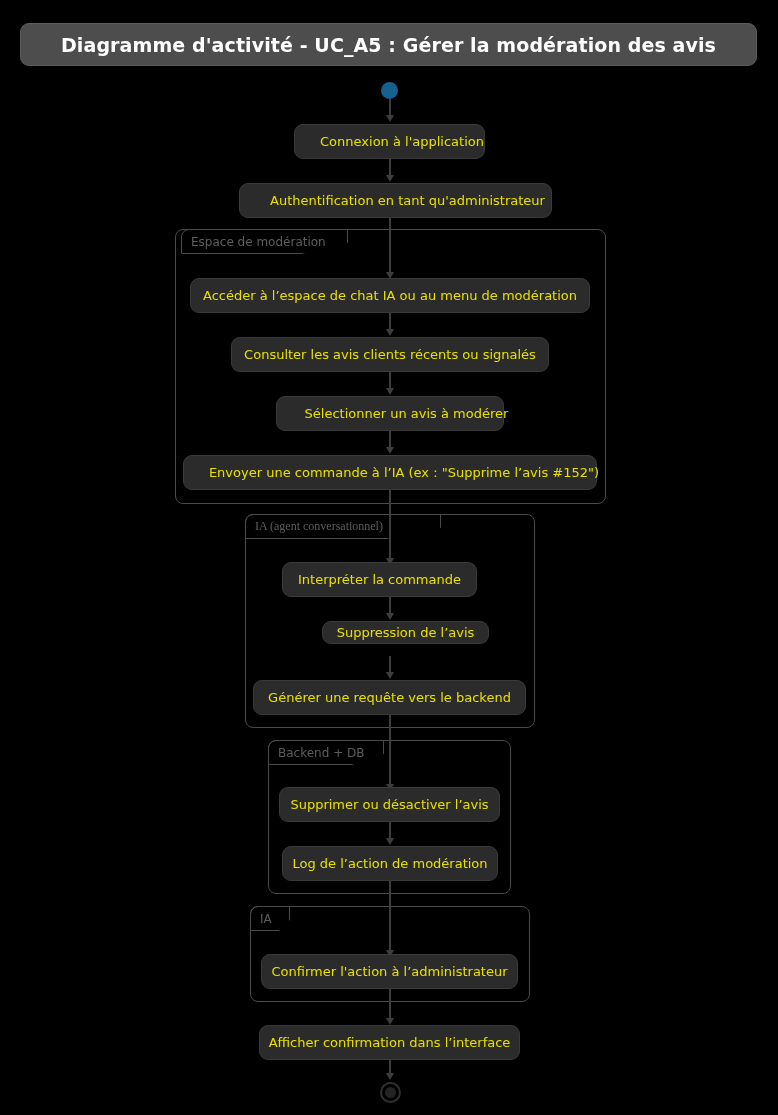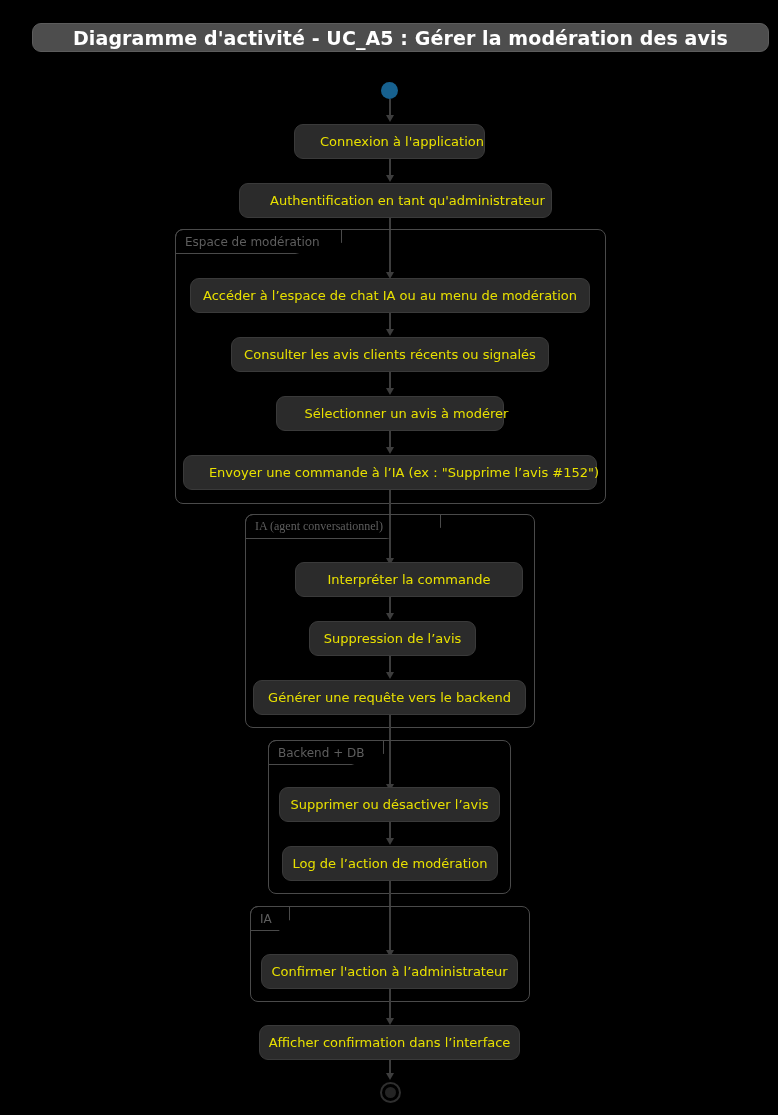--- a/index.html
+++ b/index.html
@@ -21,34 +21,33 @@
     width: 778px;
     height: 1115px;
   }
 
   
   .title-bar {
     position: absolute;
     left: 20px;
     top: 23px;
     width: 737px;
-    height: 29px;
+    height: 43px;
     box-sizing: border-box;
     background: #4d4d4d;
     border: 1px solid #5c5c5c;
     border-radius: 9px;
     display: flex;
     align-items: center;
     justify-content: center;
     color: #ffffff;
     font-size: 19px;
     font-weight: bold;
     letter-spacing: 0.1px;
     white-space: nowrap;
-    margin-left: 12px;
   }
 
   
   .partition {
     position: absolute;
     box-sizing: border-box;
     border: 1px solid #4a4a4a;
     border-radius: 8px;
     background: transparent;
   }
@@ -141,21 +140,21 @@
 
   <div class="activity" style="left:294px; top:124px; width:191px; height:35px;padding-left:25px;">Connexion à l'application</div>
   <div class="edge" style="left:389px; top:159px; height:18px;"></div>
   <div class="arrowhead" style="left:386px; top:175px;"></div>
 
   <div class="activity" style="left:239px; top:183px; width:313px; height:35px;padding-left:24px;">Authentification en tant qu'administrateur</div>
   <div class="edge" style="left:389px; top:218px; height:57px;"></div>
   <div class="arrowhead" style="left:386px; top:272px;"></div>
 
   <div class="partition" style="left:175px; top:229px; width:431px; height:275px;">
-    <div class="partition-tab" style="width:167px;">Espace de modération</div>
+    <div class="partition-tab" style="width:167px;margin-left:6px;">Espace de modération</div>
   </div>
 
   <div class="activity" style="left:190px; top:278px; width:400px; height:35px;">Accéder à l’espace de chat IA ou au menu de modération</div>
   <div class="edge" style="left:389px; top:313px; height:18px;"></div>
   <div class="arrowhead" style="left:386px; top:329px;"></div>
 
   <div class="activity" style="left:231px; top:337px; width:318px; height:35px;">Consulter les avis clients récents ou signalés</div>
   <div class="edge" style="left:389px; top:372px; height:18px;"></div>
   <div class="arrowhead" style="left:386px; top:388px;"></div>
 
@@ -164,25 +163,25 @@
   <div class="arrowhead" style="left:386px; top:447px;"></div>
 
   <div class="activity" style="left:183px; top:455px; width:414px; height:35px;padding-left:28px;">Envoyer une commande à l’IA (ex : "Supprime l’avis #152")</div>
   <div class="edge" style="left:389px; top:490px; height:71px;"></div>
   <div class="arrowhead" style="left:386px; top:558px;"></div>
 
   <div class="partition" style="left:245px; top:514px; width:290px; height:214px;">
     <div class="partition-tab" style="width:196px;font-family:Liberation Serif, serif;">IA (agent conversationnel)</div>
   </div>
 
-  <div class="activity" style="left:295px; top:562px; width:228px; height:35px;">Interpréter la commande</div>
+  <div class="activity" style="left:282px; top:562px; width:195px; height:35px;">Interpréter la commande</div>
   <div class="edge" style="left:389px; top:597px; height:18px;"></div>
   <div class="arrowhead" style="left:386px; top:613px;"></div>
 
-  <div class="activity" style="left:309px; top:621px; width:167px; height:35px;">Suppression de l’avis</div>
+  <div class="activity" style="left:322px; top:621px; width:167px; height:23px;">Suppression de l’avis</div>
   <div class="edge" style="left:389px; top:656px; height:18px;"></div>
   <div class="arrowhead" style="left:386px; top:672px;"></div>
 
   <div class="activity" style="left:253px; top:680px; width:273px; height:35px;">Générer une requête vers le backend</div>
   <div class="edge" style="left:389px; top:715px; height:72px;"></div>
   <div class="arrowhead" style="left:386px; top:784px;"></div>
 
   <div class="partition" style="left:268px; top:740px; width:243px; height:154px;">
     <div class="partition-tab" style="width:116px;">Backend + DB</div>
   </div>

